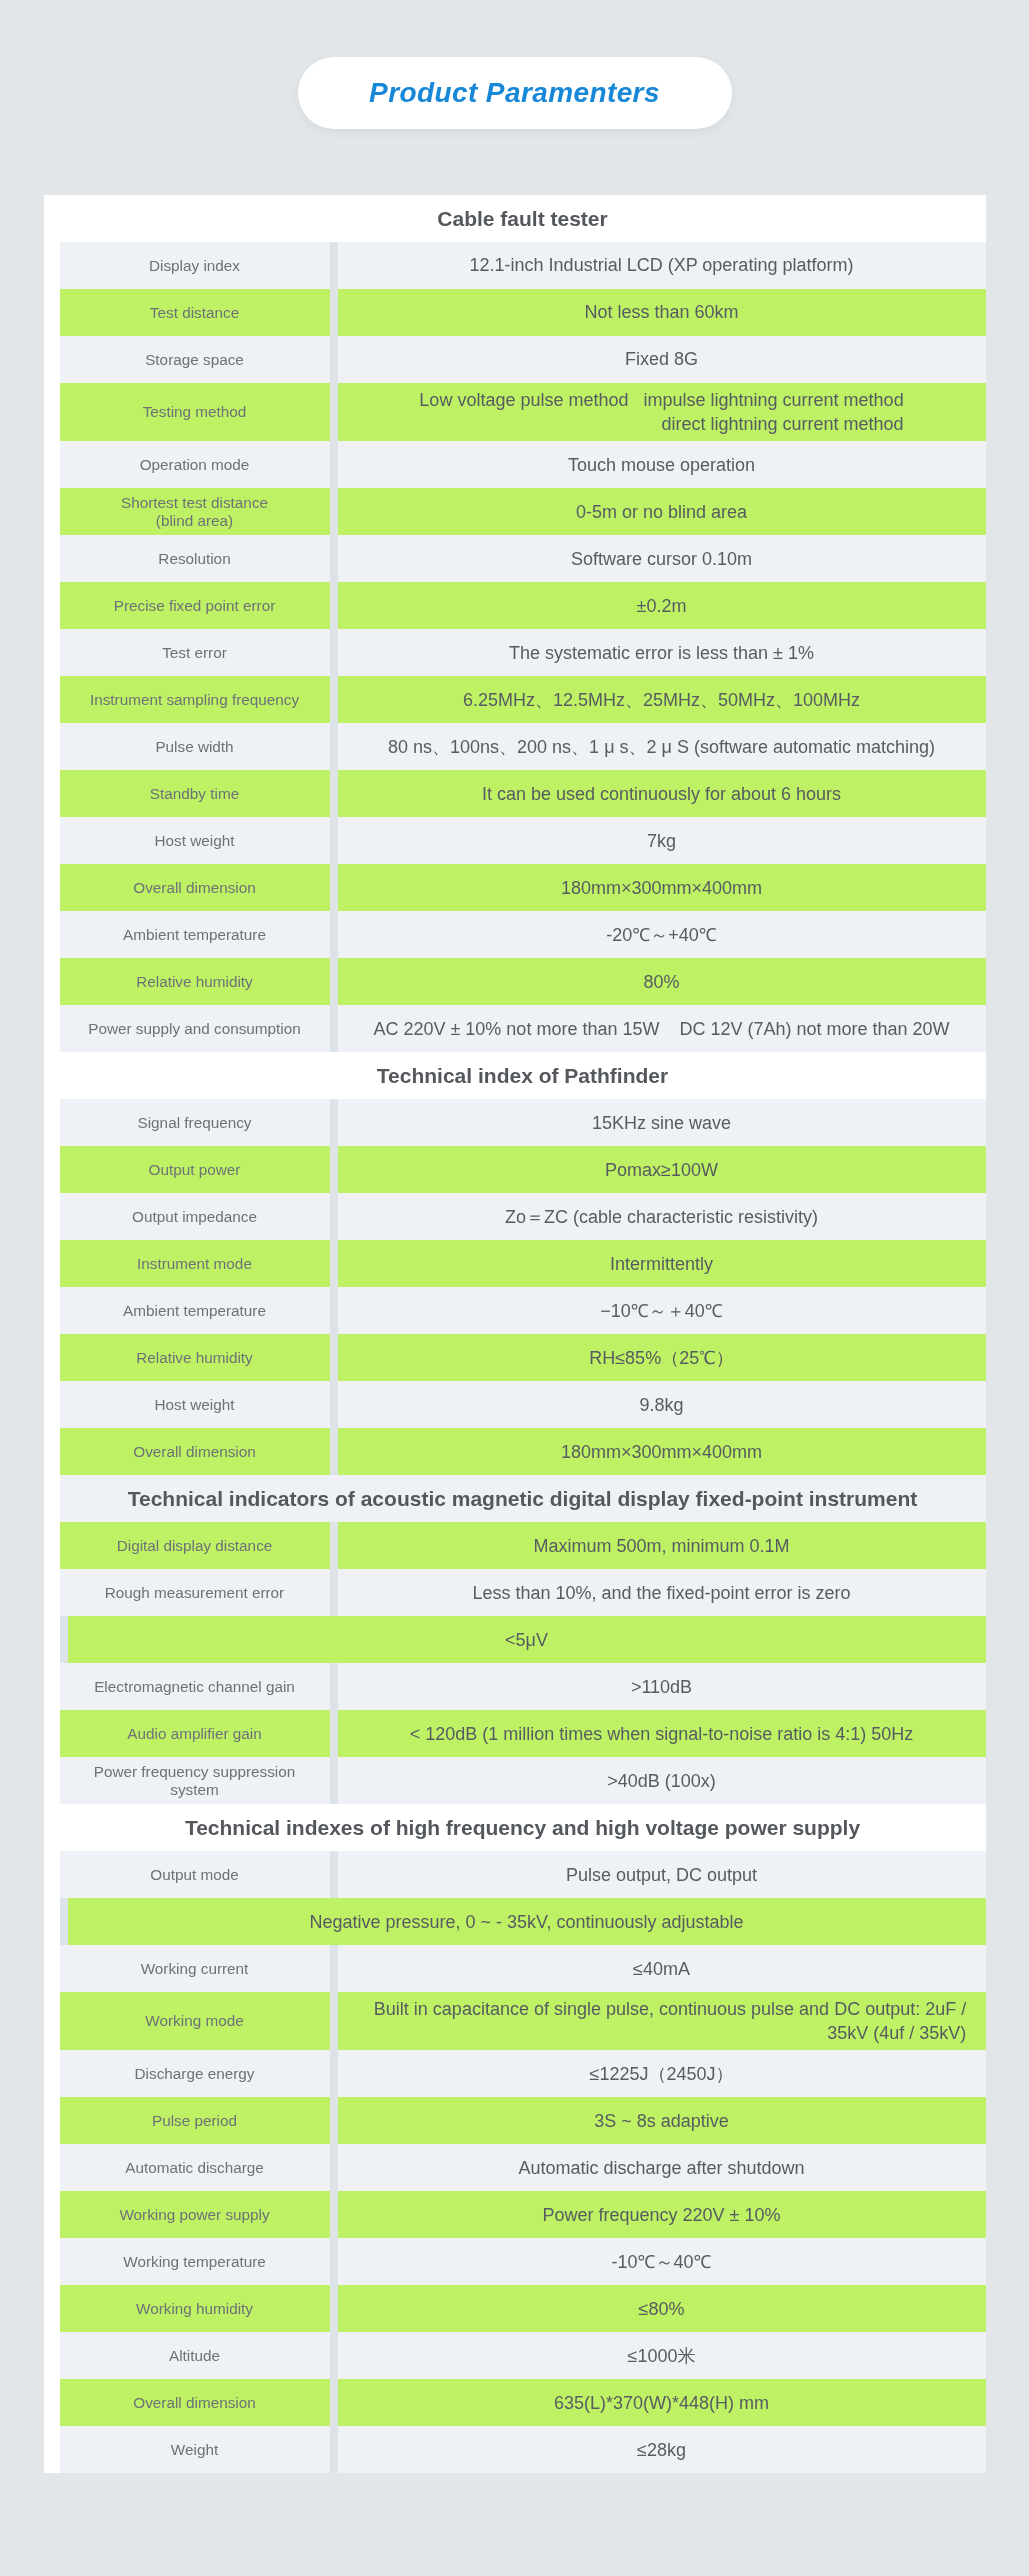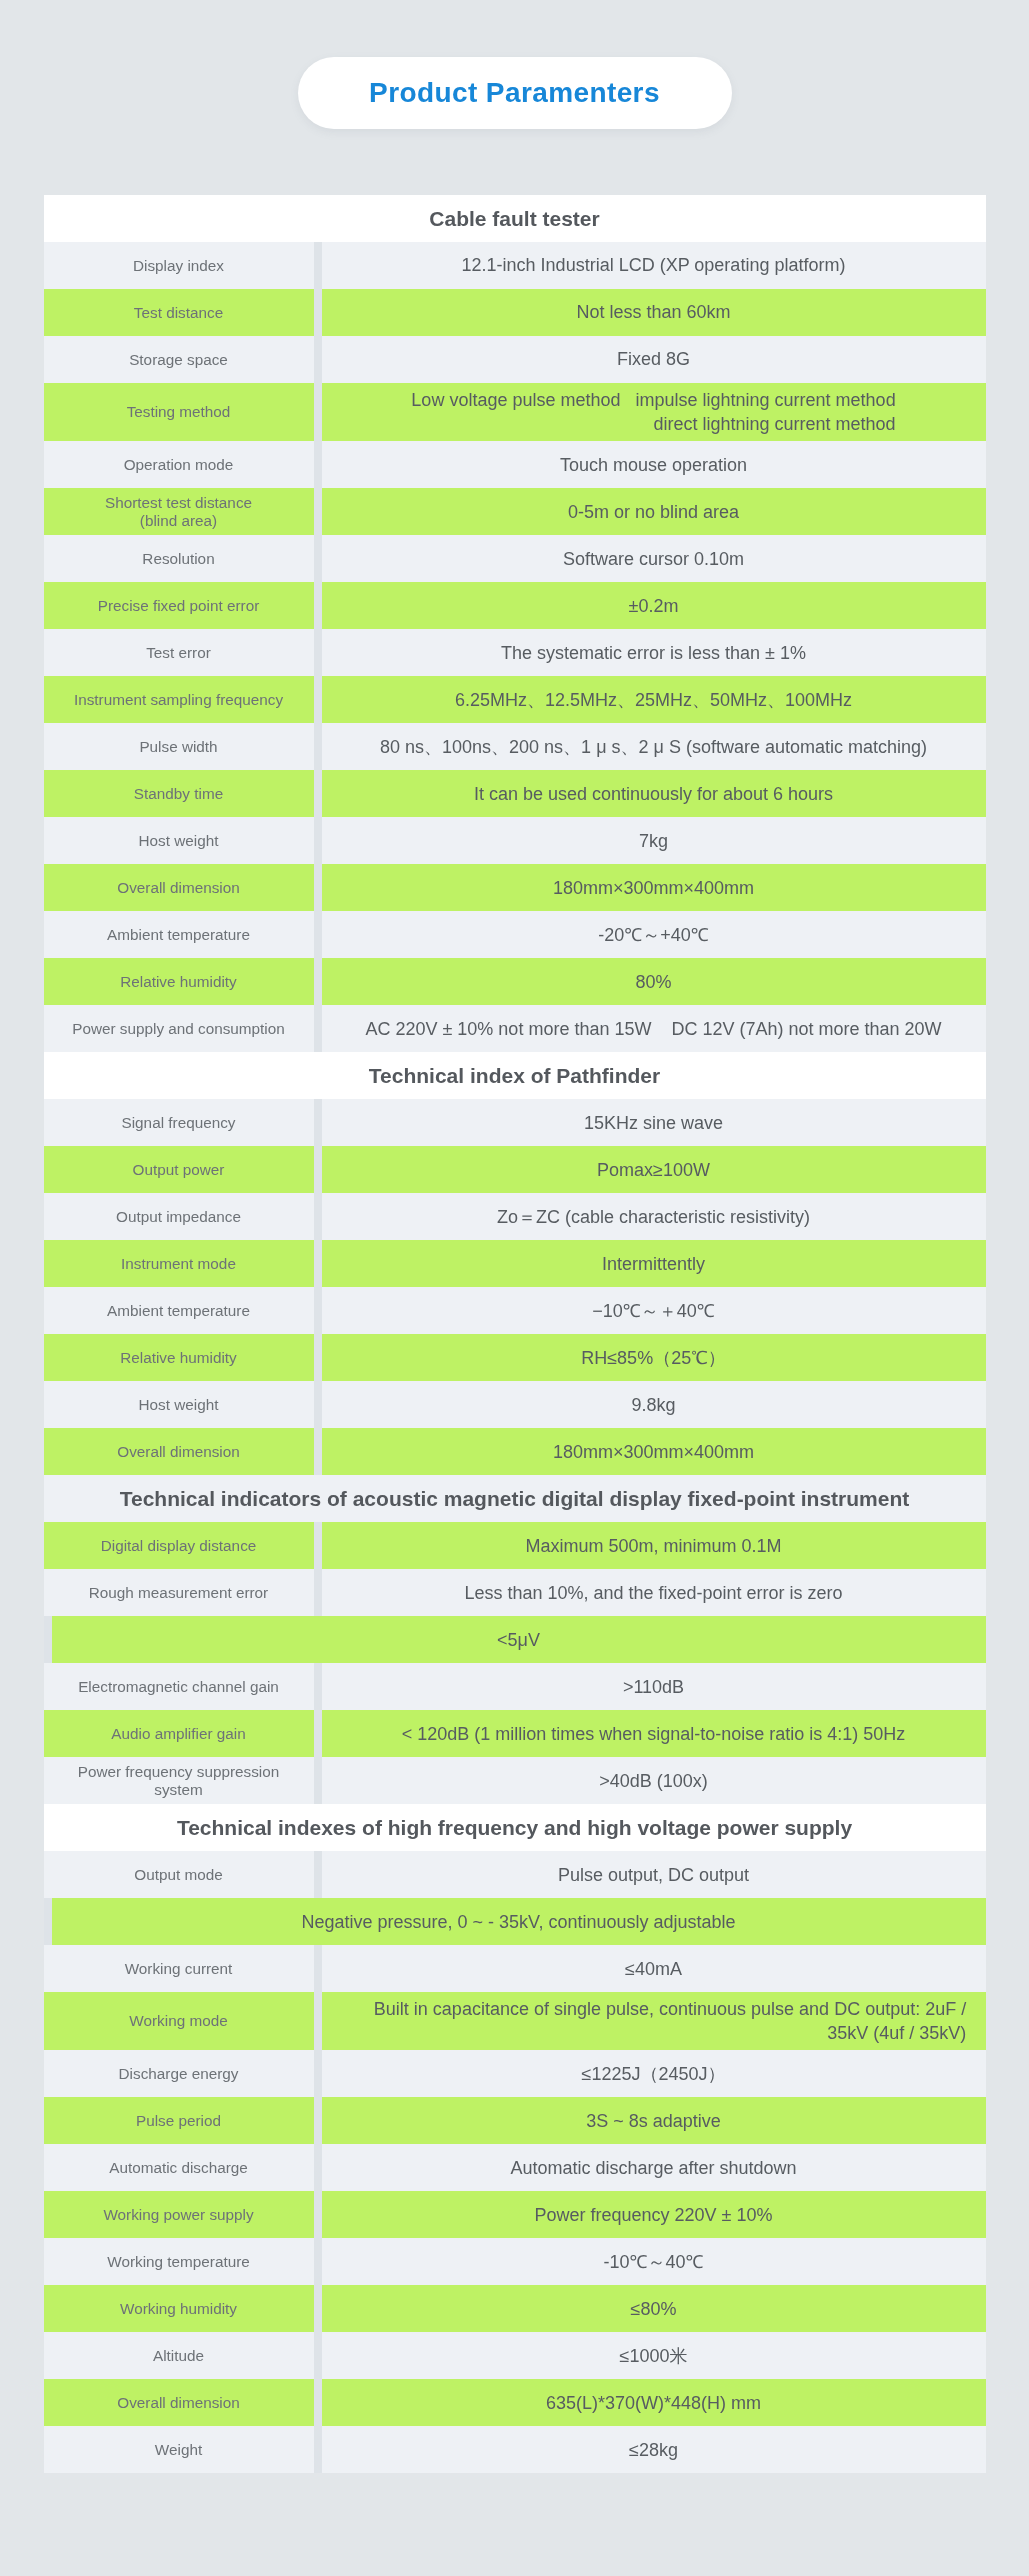--- a/index.html
+++ b/index.html
@@ -19,27 +19,28 @@
     display:flex;
     align-items:center;
     justify-content:center;
     box-shadow:0 3.2px 8px rgba(120,135,150,0.12);
   }
   .title-pill span{
     font-size:28px;
     font-weight:700;
     letter-spacing:0.4px;
     color:#1787d8;
+    font-style:italic;
   }
   .spec-table{
     width:942px;
     margin:66px auto 0 auto;
     background:#ffffff;
   }
-  .band{box-sizing:border-box;}
+  .band{box-sizing:border-box;margin-left:16px;}
   .section-header{
     min-height:47px;
     display:flex;
     align-items:center;
     justify-content:center;
     text-align:center;
     font-size:21px;
     font-weight:600;
     color:#54585d;
     padding:4.8px 8px;

